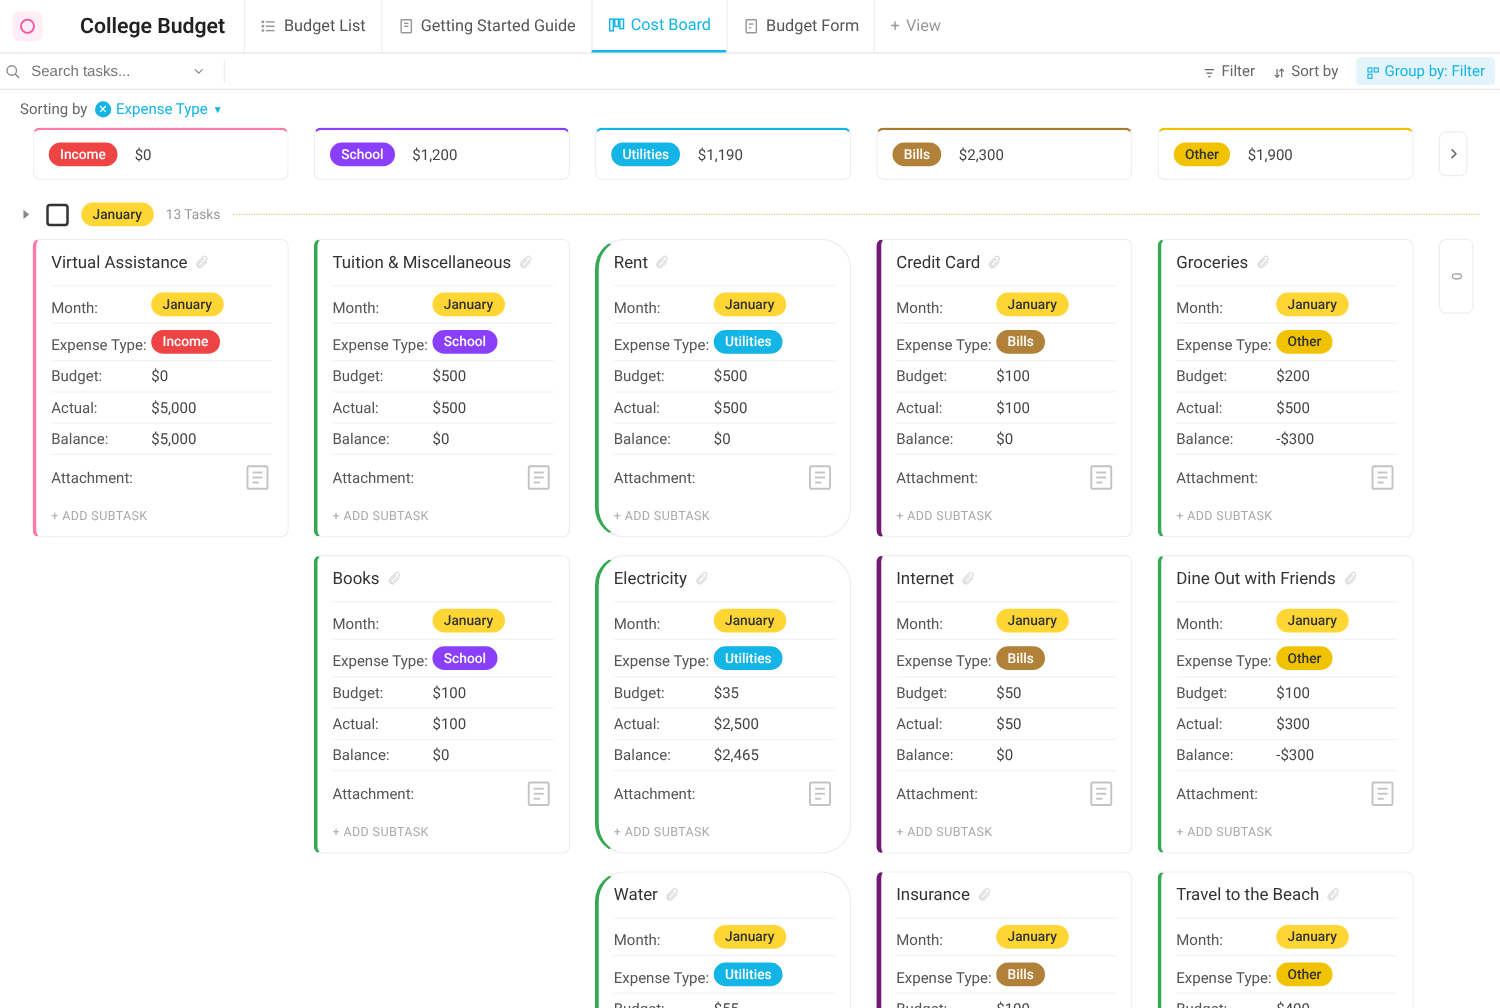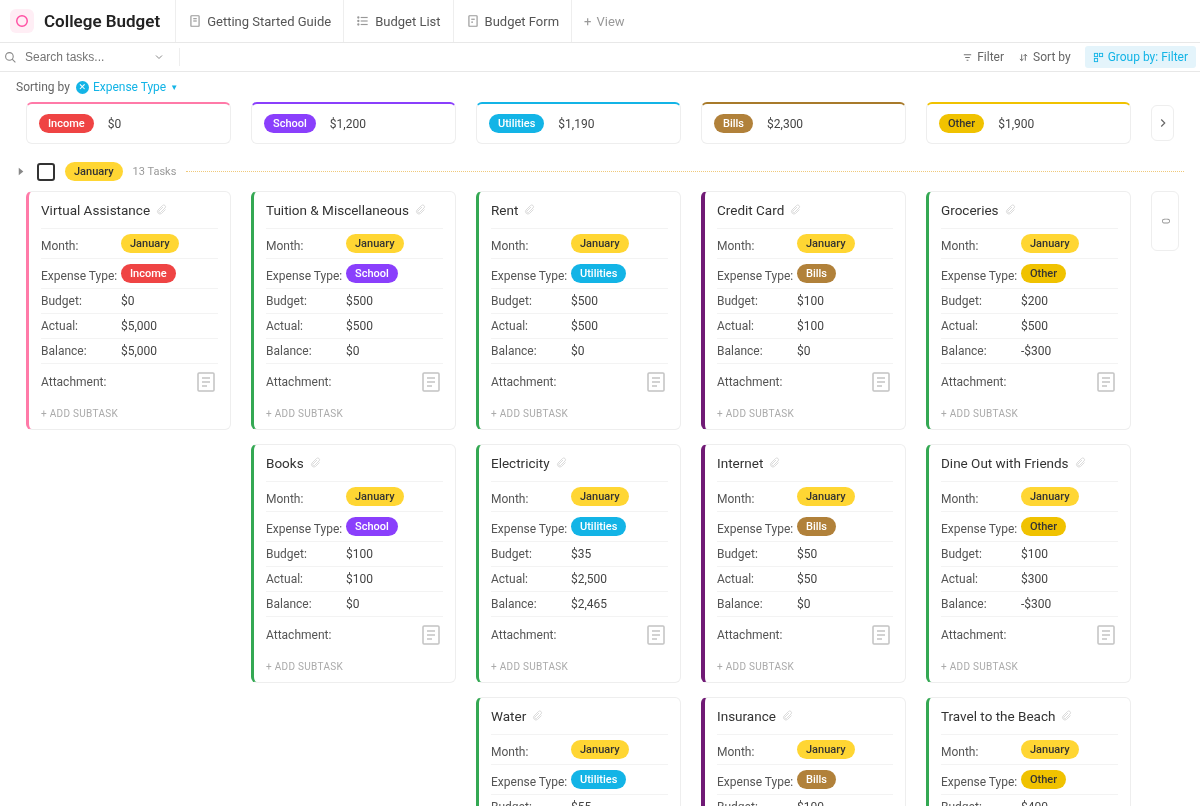--- a/index.html
+++ b/index.html
@@ -1,33 +1,33 @@
 <!DOCTYPE html>
 <html><head>
 <meta charset="utf-8">
 <style>
 * { box-sizing: border-box; margin: 0; padding: 0; }
 body { font-family: -apple-system, BlinkMacSystemFont, "Segoe UI", Roboto, sans-serif; font-size: 13px; color: #333; background: #fff; }
 .header { display: flex; align-items: center; height: 43px; border-bottom: 1px solid #e8e8e8; padding: 0 10px; }
 .logo { width: 24px; height: 24px; border-radius: 6px; background: #ffeef5; display: flex; align-items: center; justify-content: center; margin-right: 10px; }
 .logo svg { width: 14px; height: 14px; }
-.title { font-size: 17px; font-weight: 600; color: #222; margin-right: 15px; }
+.title { font-size: 17px; font-weight: 600; color: #222; margin-right: 15px; margin-left: 20px; }
 .tabs { display: flex; align-items: stretch; height: 100%; }
 .tab { display: flex; align-items: center; padding: 0 12px; font-size: 13px; color: #555; border-left: 1px solid #eee; cursor: pointer; gap: 5px; }
 .tab.active { color: #13b4e6; border-bottom: 2px solid #13b4e6; }
 .tab-icon { width: 14px; height: 14px; opacity: 0.6; }
 .tab.active .tab-icon { opacity: 1; }
 .add-view { color: #999; }
 .toolbar { display: flex; align-items: center; height: 29px; border-bottom: 1px solid #e8e8e8; padding: 0 4px; }
 .search-area { display: flex; align-items: center; flex: 1; gap: 8px; color: #aaa; }
 .search-icon { width: 13px; height: 13px; }
 .search-input { border: none; outline: none; font-size: 12px; color: #666; width: 120px; }
 .chevron { width: 12px; height: 12px; }
 .toolbar-right { display: flex; align-items: center; gap: 14px; font-size: 12px; color: #666; }
-.tb-item { display: flex; align-items: center; gap: 4px; cursor: pointer; }
+.tb-item { display: flex; align-items: flex-end; gap: 4px; cursor: pointer; }
 .group-by { background: #e4f4fb; color: #13b4e6; padding: 4px 8px; border-radius: 3px; }
 .sorting-bar { padding: 8px 16px; font-size: 12px; color: #666; display: flex; align-items: center; gap: 6px; }
 .sorting-chip { display: inline-flex; align-items: center; gap: 4px; color: #13b4e6; }
 .sorting-chip .x { width: 13px; height: 13px; background: #13b4e6; border-radius: 50%; color: #fff; display: inline-flex; align-items: center; justify-content: center; font-size: 9px; }
 .sorting-chip .dd { font-size: 8px; }
 .columns-header { display: flex; gap: 20px; padding: 0 26px 12px; align-items: center; }
 .col-head { flex: 0 0 205px; border: 1px solid #eee; border-radius: 6px; padding: 10px 12px; display: flex; align-items: center; gap: 14px; }
 .col-head.income { border-top: 2px solid #ff7aa8; }
 .col-head.school { border-top: 2px solid #8a3ffc; }
 .col-head.utilities { border-top: 2px solid #13b4e6; }
@@ -45,21 +45,21 @@
 .group-row { display: flex; align-items: center; padding: 6px 16px 10px; gap: 10px; position: relative; }
 .group-toggle { width: 11px; height: 11px; color: #888; cursor: pointer; }
 .group-box { width: 18px; height: 18px; border: 2px solid #333; border-radius: 3px; }
 .task-count { font-size: 11px; color: #999; }
 .dotted-line { flex: 1; border-top: 1px dotted #f0c97a; height: 1px; }
 .board { display: flex; gap: 20px; padding: 0 26px 20px; align-items: flex-start; }
 .column { flex: 0 0 205px; display: flex; flex-direction: column; gap: 14px; }
 .card { border: 1px solid #eee; border-radius: 6px; padding: 10px 12px; }
 .card.income { border-left: 3px solid #ff7aa8; }
 .card.school { border-left: 3px solid #34a853; }
-.card.utilities { border-left: 3px solid #34a853; }
+.card.utilities { border-left: 3px solid #34a853; border-radius: 24px; }
 .card.bills { border-left: 4px solid #701a75; }
 .card.other { border-left: 3px solid #34a853; }
 .card-title { font-size: 13.5px; color: #333; font-weight: 400; display: flex; align-items: center; gap: 5px; margin-bottom: 10px; }
 .clip { width: 12px; height: 12px; opacity: 0.35; }
 .field-row { display: flex; align-items: flex-end; padding: 5px 0; border-top: 1px solid #f3f3f3; font-size: 12px; }
 .field-label { flex: 0 0 80px; color: #555; }
 .field-value { color: #444; }
 .attach-row { display: flex; align-items: center; justify-content: space-between; padding: 6px 0; border-top: 1px solid #f3f3f3; font-size: 12px; color: #555; }
 .attach-icon { width: 24px; height: 24px; opacity: 0.5; }
 .subtask { font-size: 10px; color: #aaa; padding-top: 8px; cursor: pointer; letter-spacing: 0.3px; }
@@ -71,36 +71,44 @@
 <div class="header">
   <div class="logo">
     <svg viewBox="0 0 24 24" fill="none" stroke="#ff4fa3" stroke-width="2.5">
         <circle cx="12" cy="12" r="9"></circle>
       </svg>
   </div>
   <div class="title">College Budget</div>
   <div class="tabs">
     <div class="tab">
       <svg class="tab-icon" viewBox="0 0 24 24" fill="none" stroke="currentColor" stroke-width="2">
-          <rect x="5" y="3" width="14" height="18" rx="1"></rect>
-          <line x1="9" y1="8" x2="15" y2="8"></line>
-          <line x1="9" y1="12" x2="15" y2="12"></line>
-        </svg>
-      <span>Getting Started Guide</span>
-    </div>
-    <div class="tab">
-      <svg class="tab-icon" viewBox="0 0 24 24" fill="none" stroke="currentColor" stroke-width="2">
           <line x1="8" y1="6" x2="20" y2="6"></line>
           <line x1="8" y1="12" x2="20" y2="12"></line>
           <line x1="8" y1="18" x2="20" y2="18"></line>
           <circle cx="4" cy="6" r="1"></circle>
           <circle cx="4" cy="12" r="1"></circle>
           <circle cx="4" cy="18" r="1"></circle>
         </svg>
       <span>Budget List</span>
+    </div>
+    <div class="tab">
+      <svg class="tab-icon" viewBox="0 0 24 24" fill="none" stroke="currentColor" stroke-width="2">
+          <rect x="5" y="3" width="14" height="18" rx="1"></rect>
+          <line x1="9" y1="8" x2="15" y2="8"></line>
+          <line x1="9" y1="12" x2="15" y2="12"></line>
+        </svg>
+      <span>Getting Started Guide</span>
+    </div>
+    <div class="tab active">
+      <svg class="tab-icon" viewBox="0 0 24 24" fill="none" stroke="#13b4e6" stroke-width="2">
+          <rect x="3" y="4" width="5" height="16"></rect>
+          <rect x="10" y="4" width="5" height="10"></rect>
+          <rect x="17" y="4" width="5" height="13"></rect>
+        </svg>
+      <span>Cost Board</span>
     </div>
     <div class="tab">
       <svg class="tab-icon" viewBox="0 0 24 24" fill="none" stroke="currentColor" stroke-width="2">
           <rect x="5" y="3" width="14" height="18" rx="1"></rect>
           <line x1="9" y1="9" x2="15" y2="9"></line>
           <line x1="9" y1="14" x2="12" y2="14"></line>
         </svg>
       <span>Budget Form</span>
     </div>
     <div class="tab add-view">

